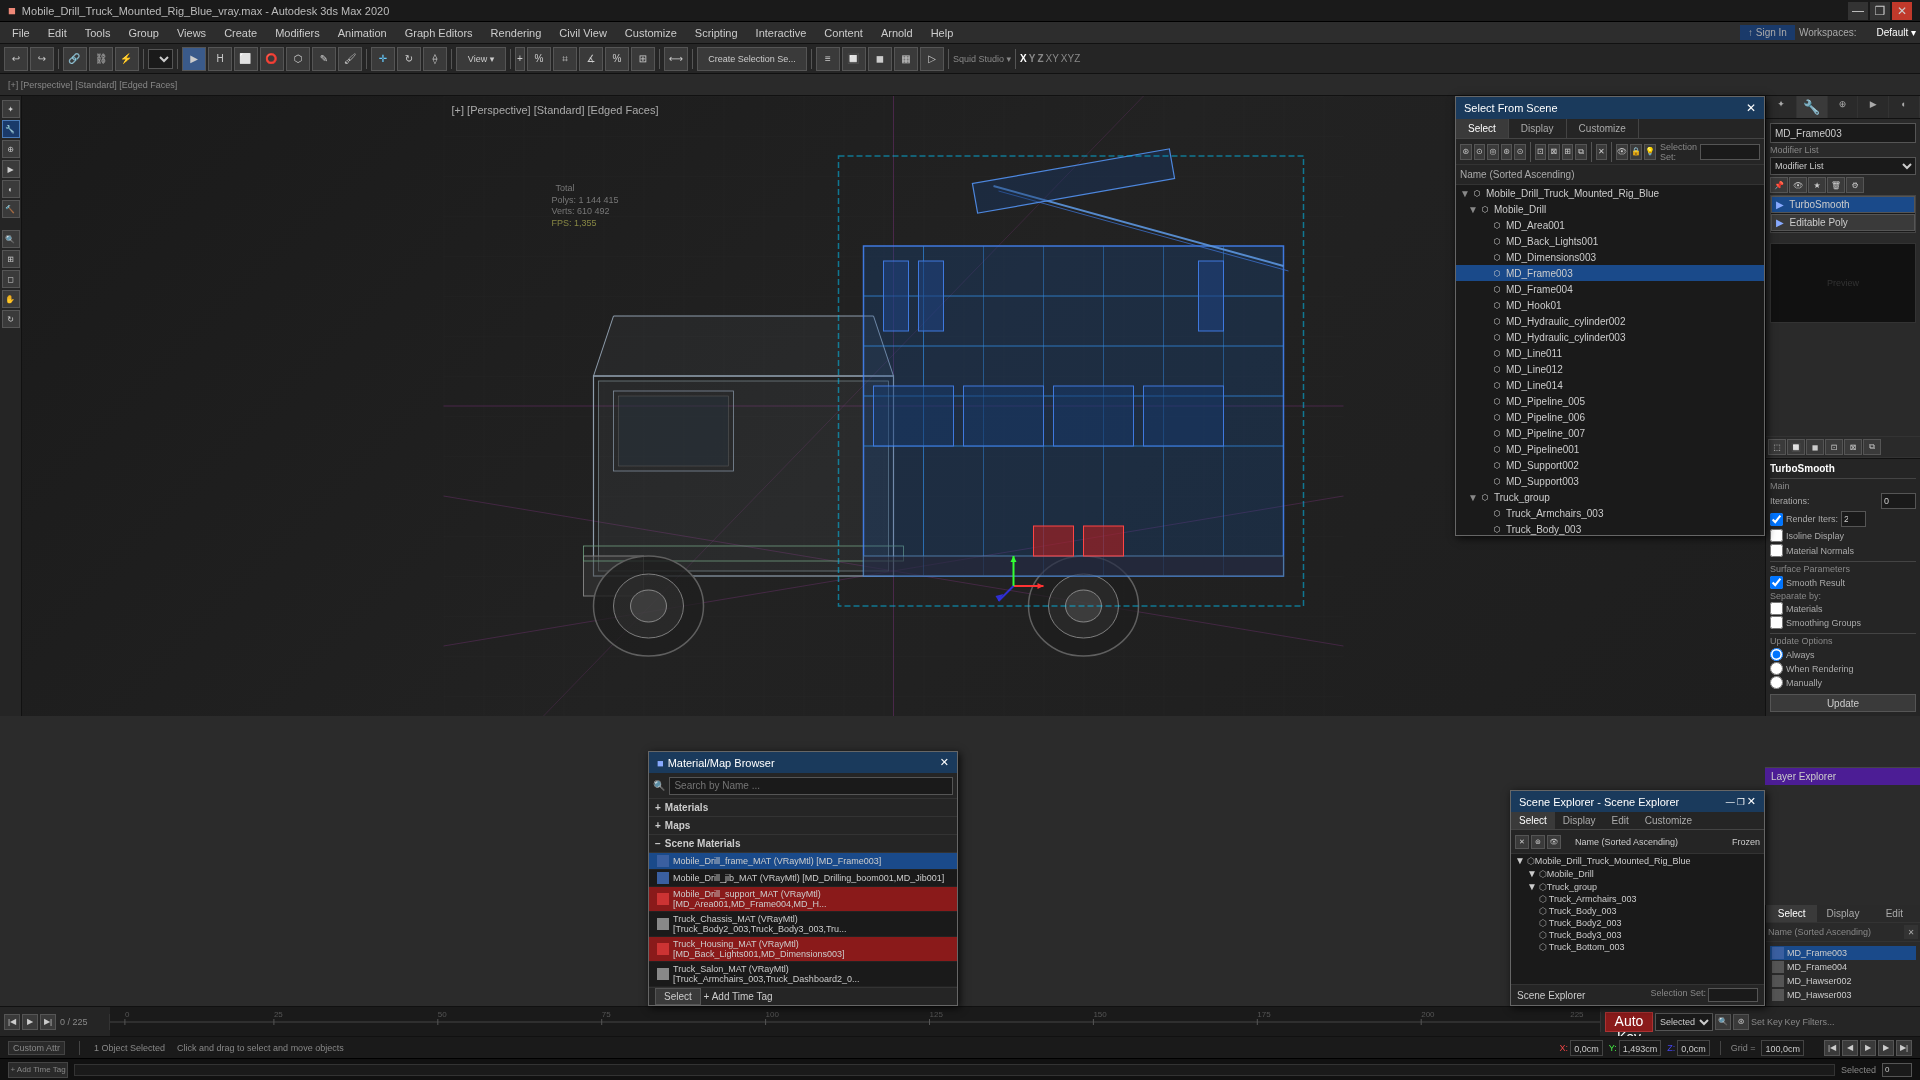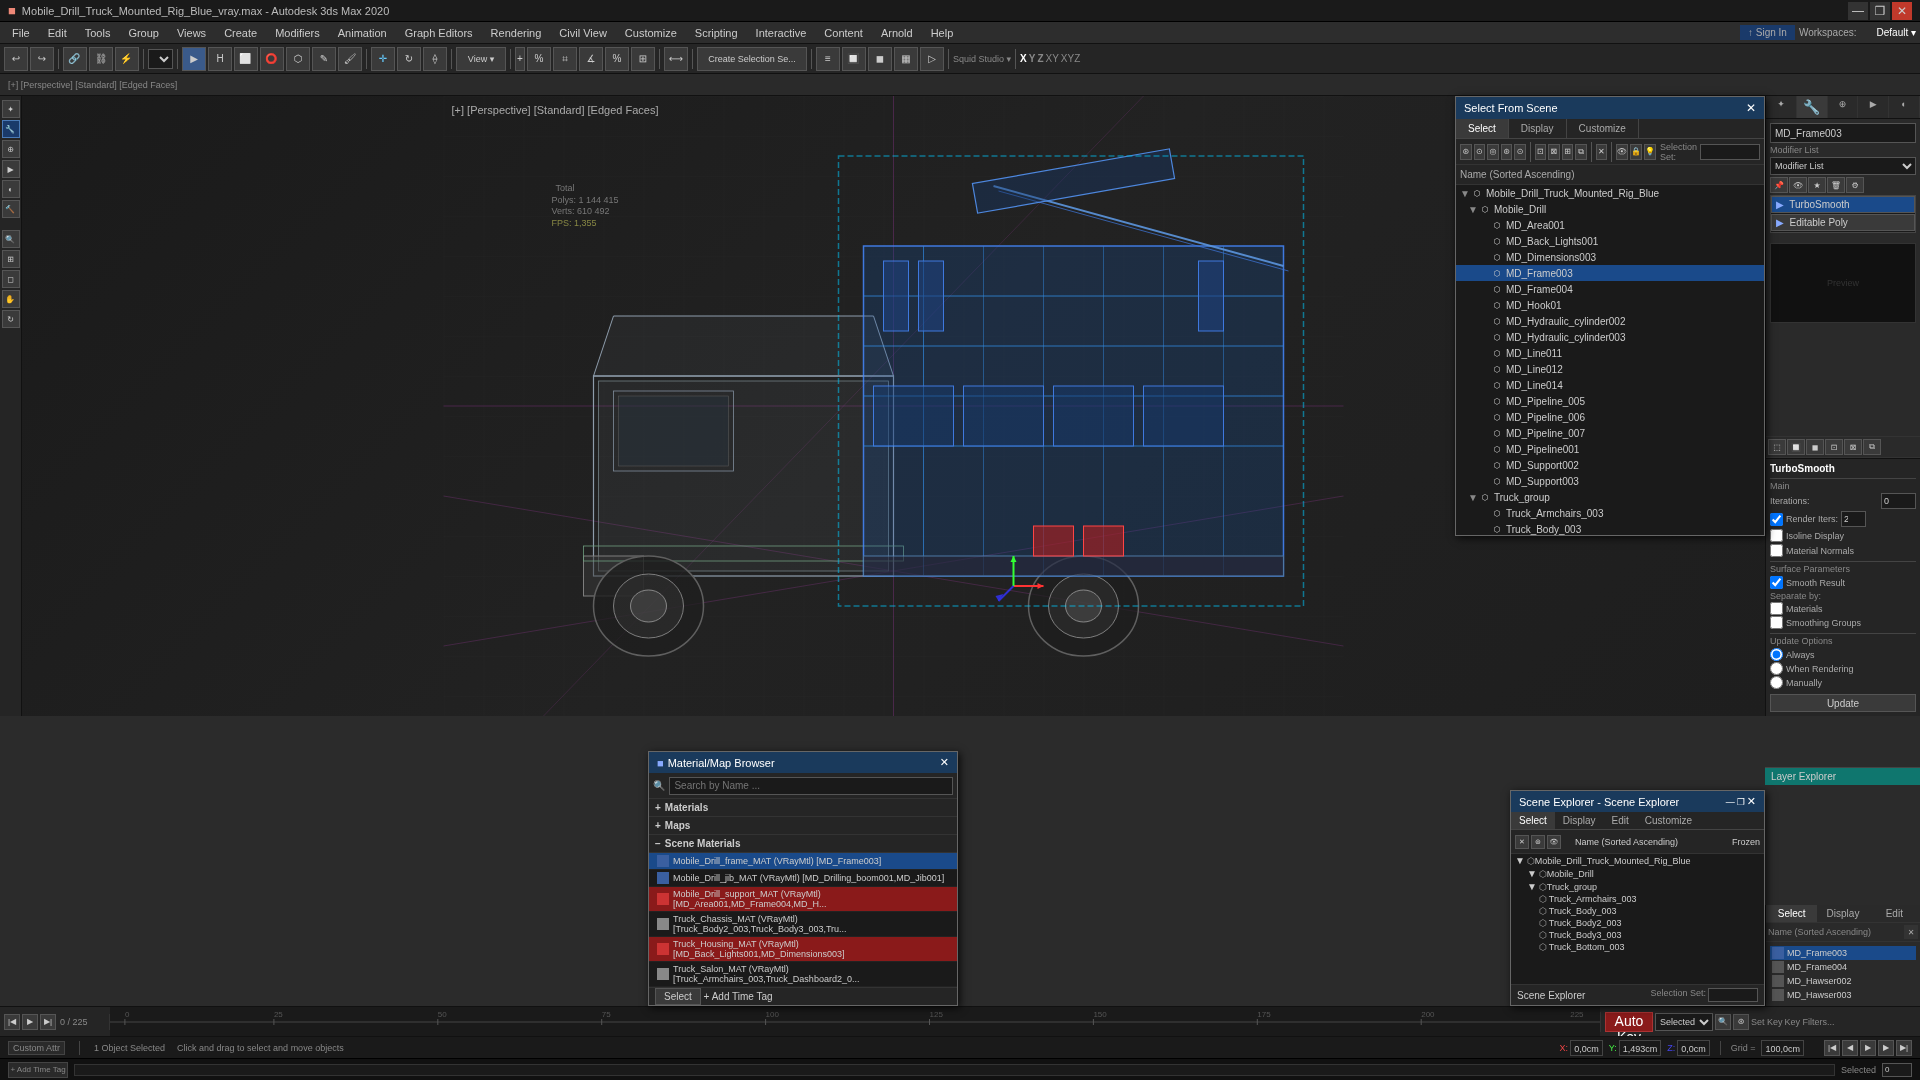--- a/index.html
+++ b/index.html
@@ -268,21 +268,21 @@
     #timeline-right { width: 200px; display: flex; align-items: center; gap: 2px; padding: 0 4px; }
     
     
     ::-webkit-scrollbar { width: 8px; height: 8px; }
     ::-webkit-scrollbar-track { background: #1a1a1a; }
     ::-webkit-scrollbar-thumb { background: #444; }
 
     
     #layer-explorer-label {
       position: absolute; bottom: 68px; right: 0; width: 155px;
-      background: #0f766e; border-top: 1px solid #444; padding: 3px 6px;
+      background: #4c1d95; border-top: 1px solid #444; padding: 3px 6px;
       font-size: 10px; color: #ccc;
     }
 
     
     #coord-display {
       display: flex; align-items: center; gap: 6px;
     }
     .coord-item { display: flex; align-items: center; gap: 2px; font-size: 9px; }
     .coord-label { color: #e44; font-size: 9px; }
     .coord-val { color: #ccc; font-size: 9px; background: #1a1a1a; border: 1px solid #444; padding: 0 3px; height: 16px; line-height: 16px; }

